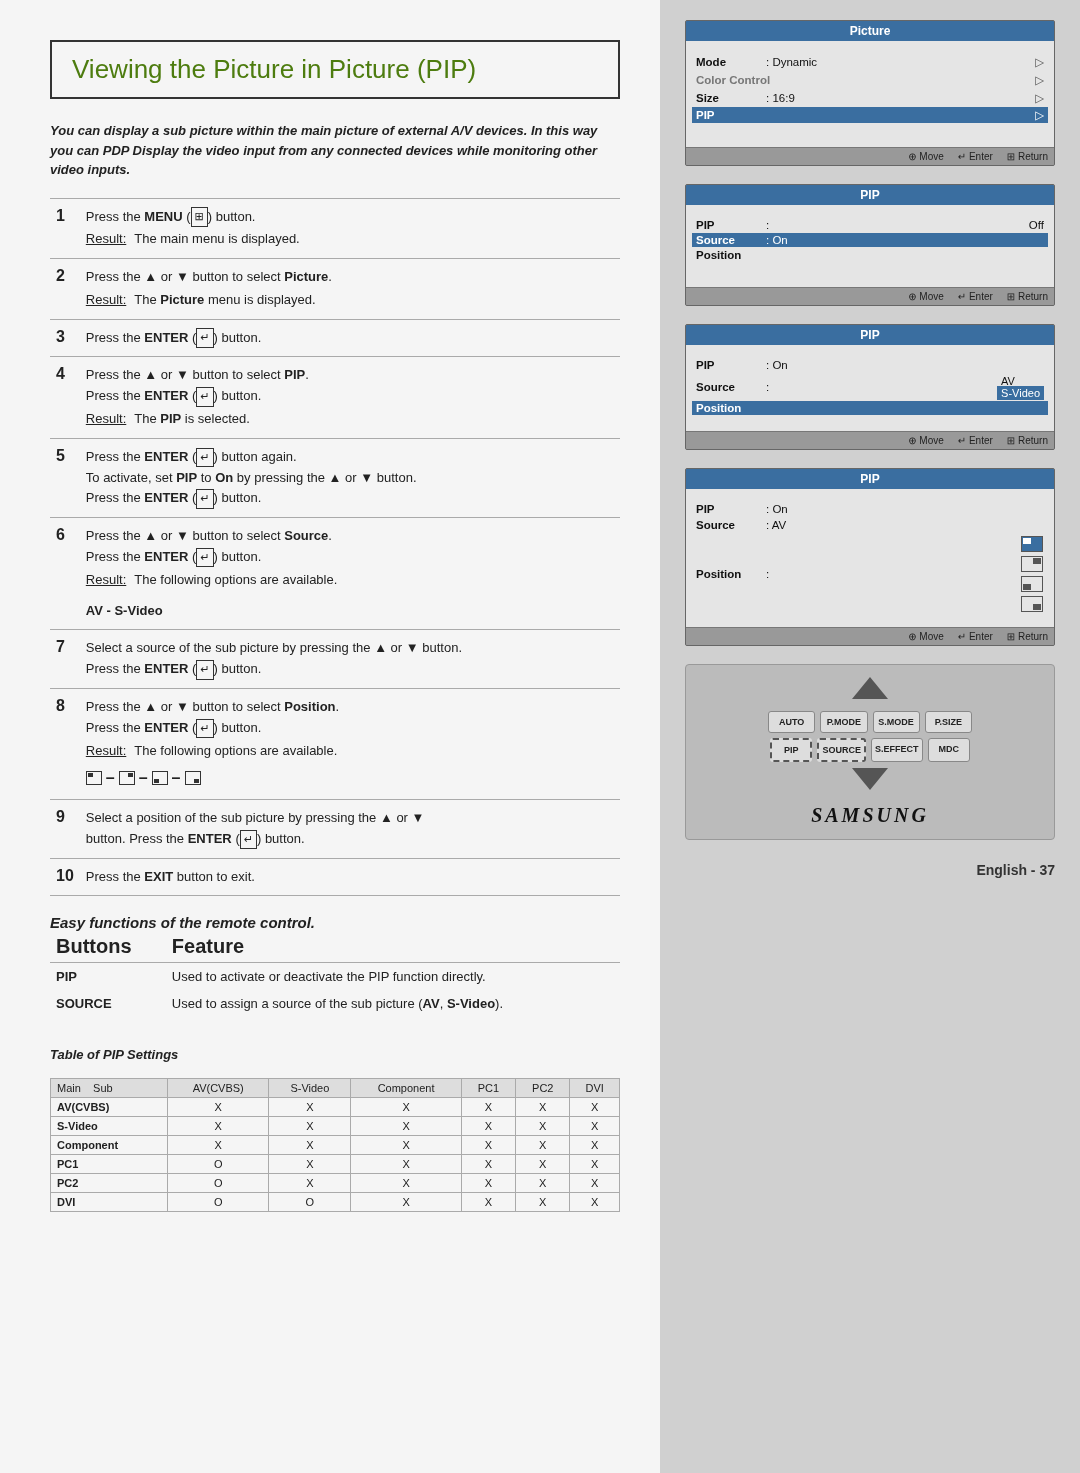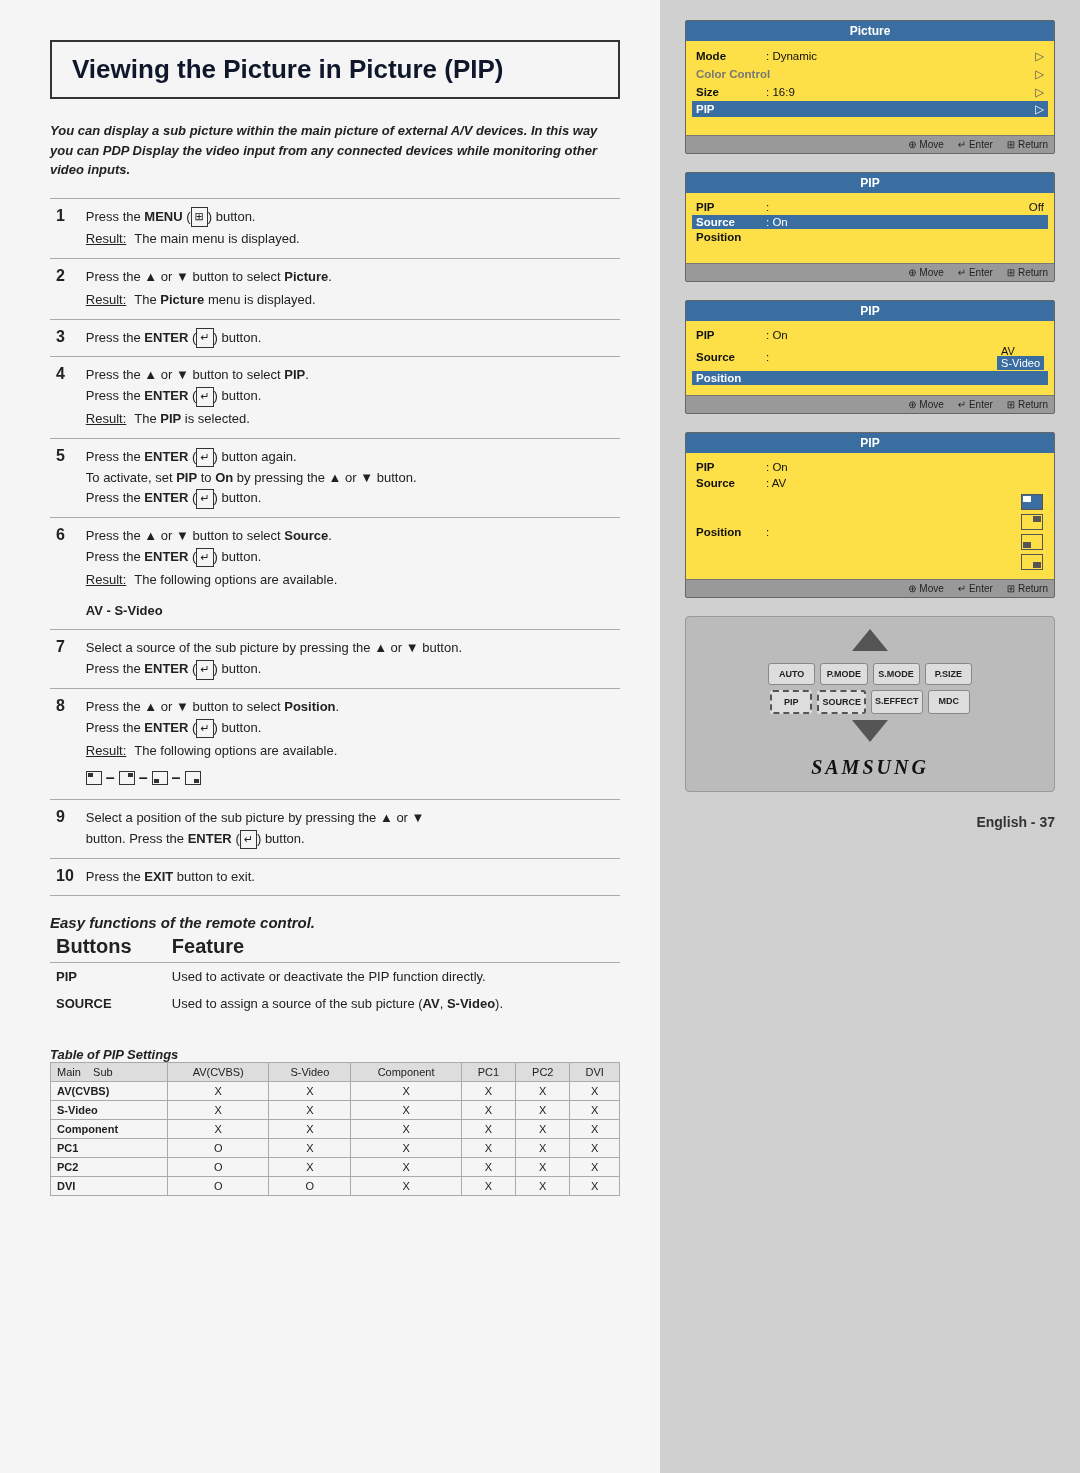--- a/index.html
+++ b/index.html
@@ -29,22 +29,22 @@
     }
 
     
     .page-title-box {
       border: 2px solid #333;
       padding: 12px 20px;
       margin-bottom: 22px;
     }
     .page-title-box h1 {
       font-size: 26px;
-      font-weight: 700;
-      color: #0f172a;
+      font-weight: 400;
+      color: #4d7c0f;
     }
 
     
     .intro-para {
       font-size: 13px;
       font-style: italic;
       font-weight: bold;
       line-height: 1.5;
       margin-bottom: 18px;
       color: #222;
@@ -148,21 +148,21 @@
       font-size: 14px;
       white-space: nowrap;
     }
 
     
     .pip-settings-title {
       font-style: italic;
       font-weight: bold;
       font-size: 13px;
       margin-top: 14px;
-      margin-bottom: 0;
+      margin-bottom: 16px;
     }
     .pip-note {
       font-size: 11.5px;
       font-weight: bold;
       line-height: 1.5;
       margin-bottom: 6px;
     }
     .pip-table {
       width: 100%;
       border-collapse: collapse;
@@ -195,22 +195,22 @@
     }
     .osd-header {
       background: #3a6ea0;
       color: white;
       font-size: 12px;
       font-weight: bold;
       text-align: center;
       padding: 3px 0;
     }
     .osd-body {
-      background: #fde047;
-      padding: 6px 10px;
+      background: #e5e5e5;
+      padding: 12px 10px;
     }
     .osd-row {
       display: flex;
       justify-content: space-between;
       align-items: center;
       padding: 2px 0;
       font-size: 11.5px;
       color: #111;
     }
     .osd-row .osd-label {

